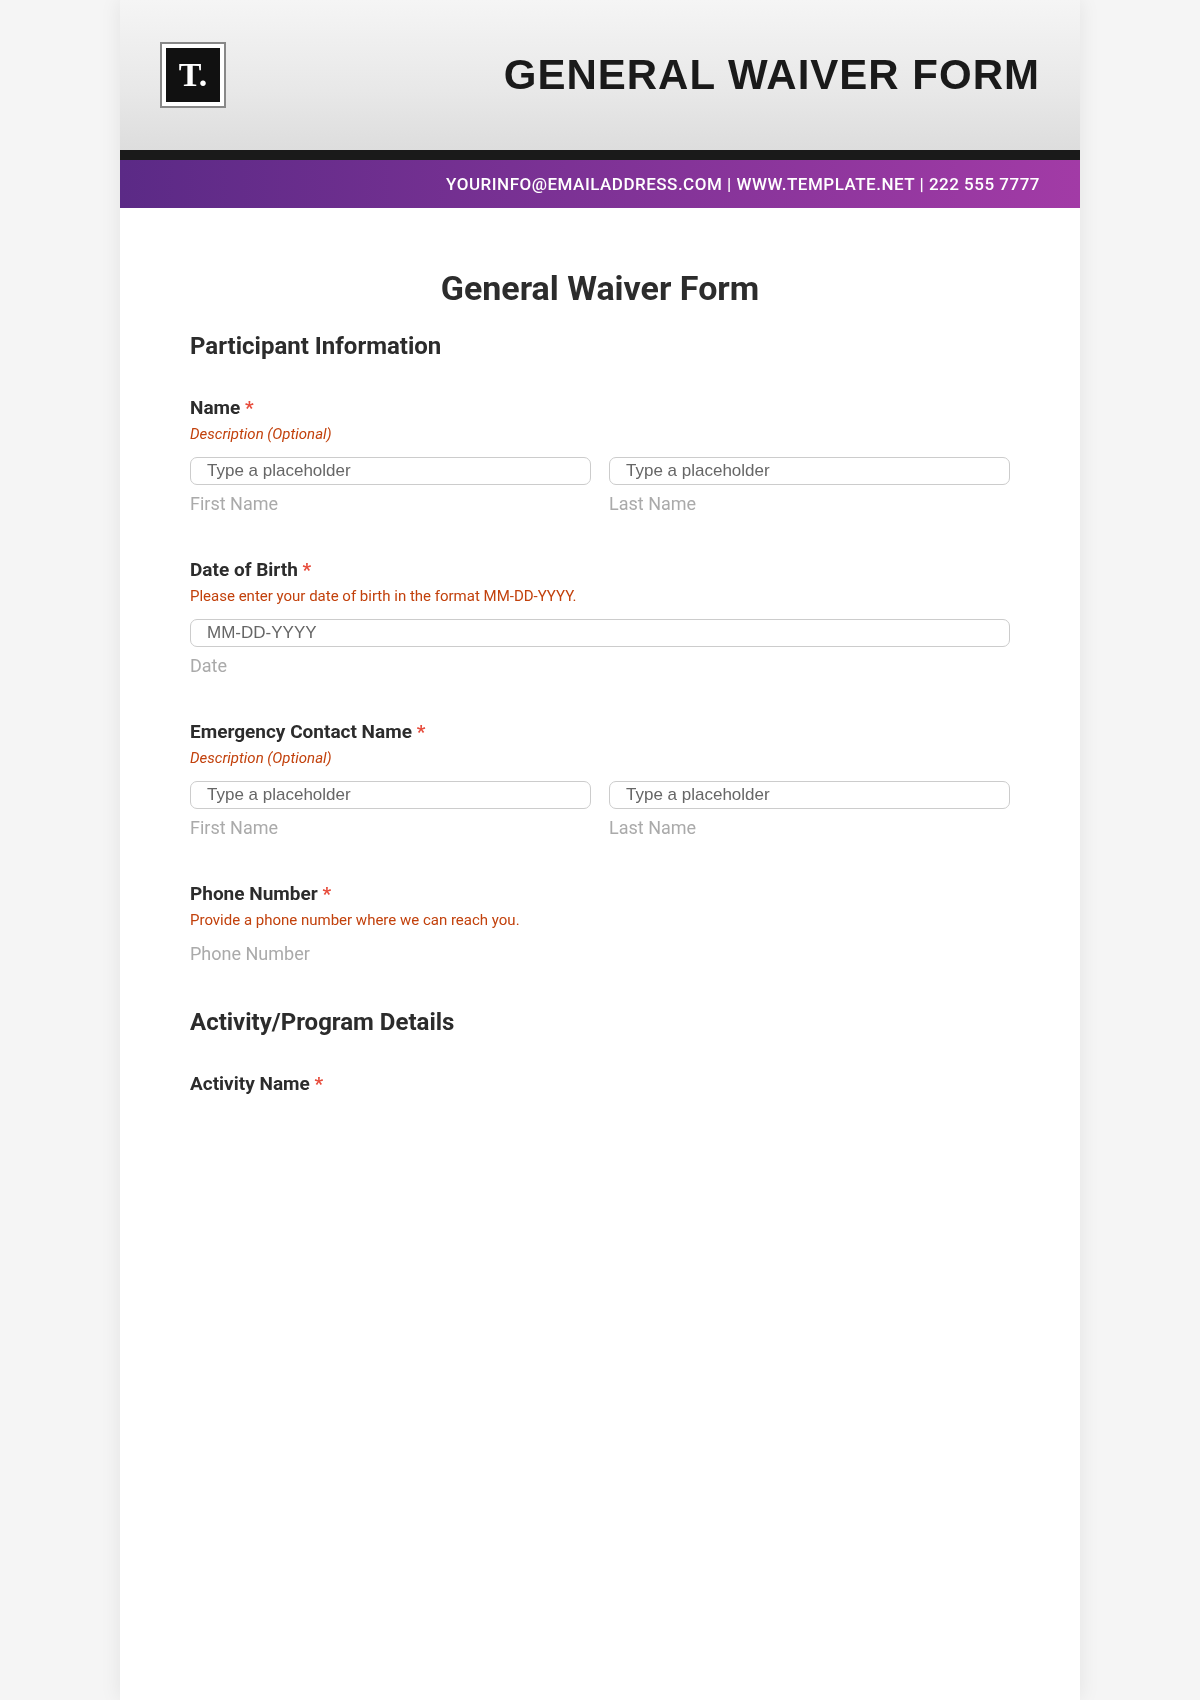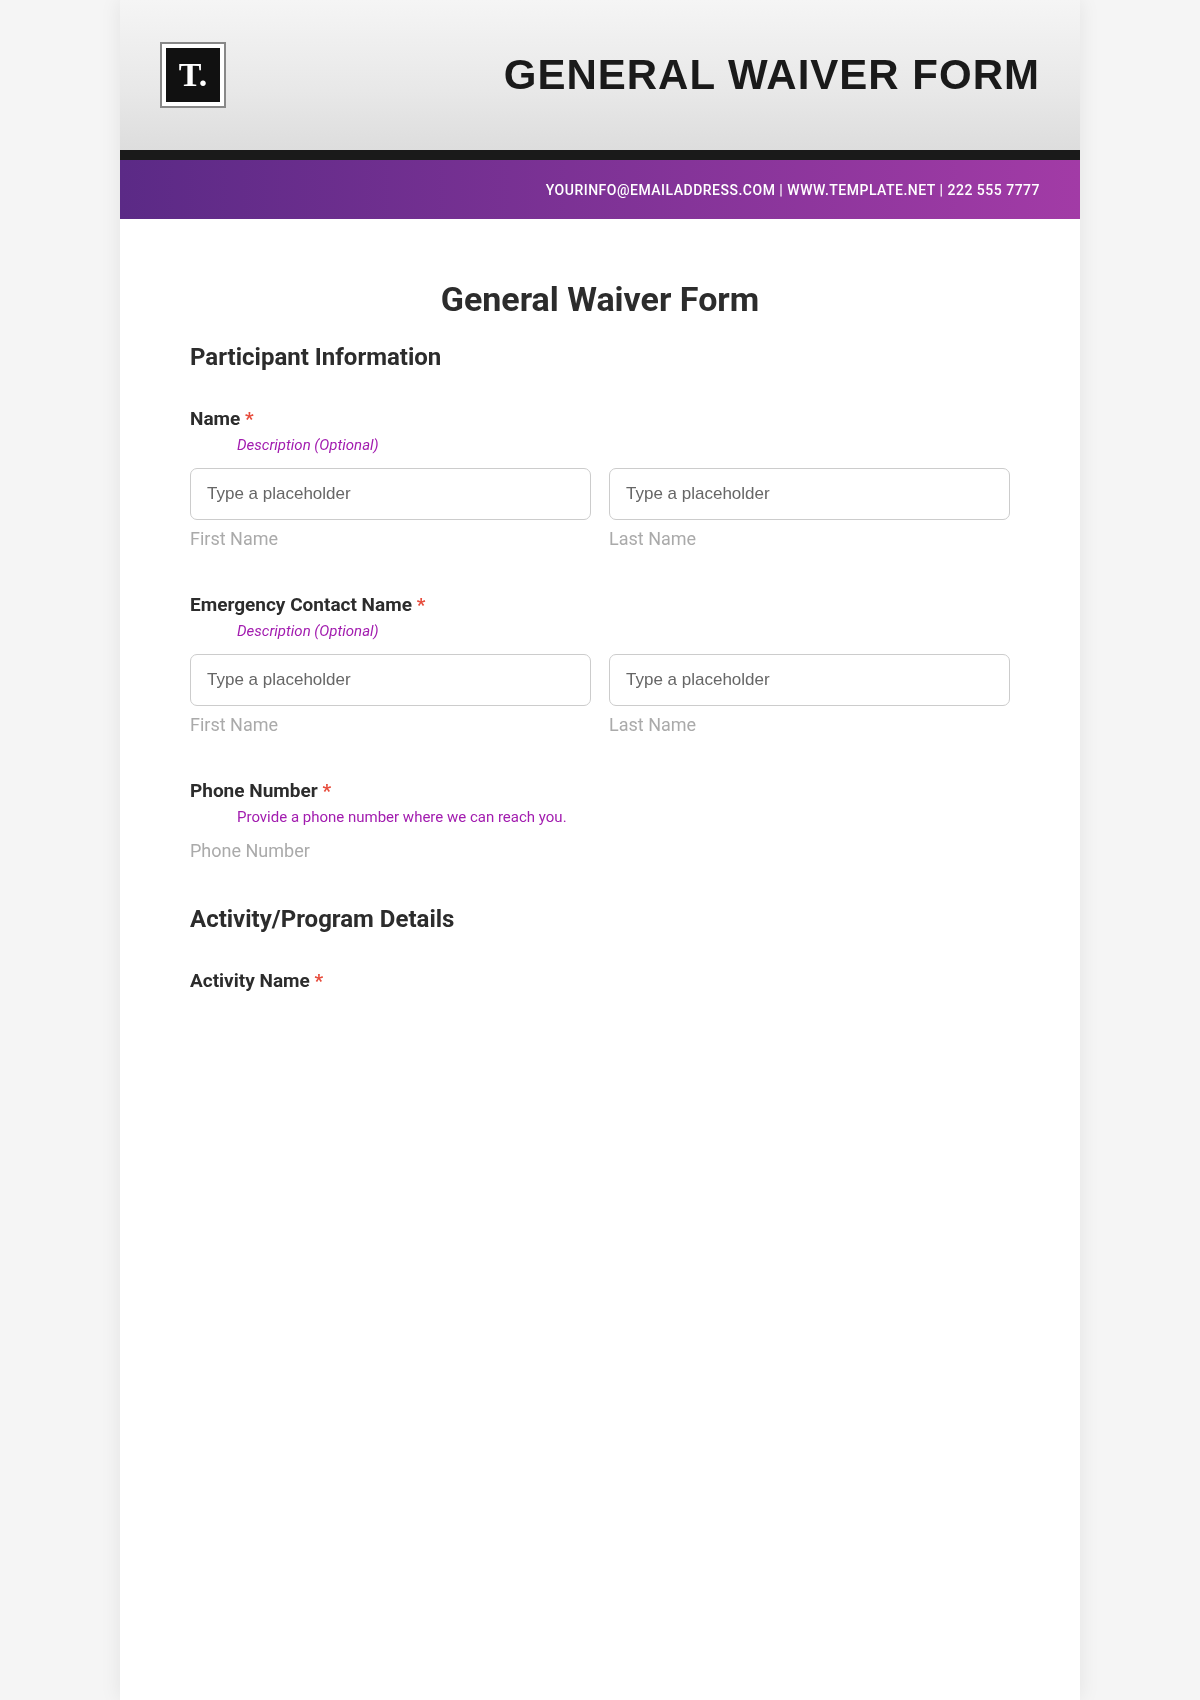--- a/index.html
+++ b/index.html
@@ -54,28 +54,28 @@
     font-weight: 900;
     letter-spacing: 1px;
     color: #1a1a1a;
     text-transform: uppercase;
   }
   .divider-bar {
     height: 10px;
     background: #1a1a1a;
   }
   .contact-bar {
-    height: 59px;
+    height: 48px;
     background: linear-gradient(to right, #5b2a86, #a23ba6);
     display: flex;
     align-items: center;
     justify-content: flex-end;
     padding: 0 40px;
     color: #fff;
-    font-size: 14px;
+    font-size: 17px;
     letter-spacing: 0.5px;
     font-weight: 500;
   }
   .form-area {
     padding: 60px 70px 0 70px;
   }
   .form-title {
     text-align: center;
     font-size: 34px;
     font-weight: 700;
@@ -102,33 +102,32 @@
   .field-label {
     font-size: 19px;
     font-weight: 700;
     color: #2c2c2c;
     margin-bottom: 6px;
     display: block;
   }
   .req { color: #e74c3c; }
   .field-desc {
     font-size: 15px;
-    color: #a21caf;
+    color: #c2410c;
     margin-bottom: 14px;
-    margin-left: 47px;
   }
   .field-desc.italic { font-style: italic; }
   .row {
     display: flex;
     gap: 18px;
   }
   .col { flex: 1; }
   .text-input {
     width: 100%;
-    height: 52px;
+    height: 28px;
     border: 1px solid #ccc;
     border-radius: 7px;
     padding: 0 16px;
     font-size: 17px;
     color: #333;
     background: #fff;
   }
   .text-input::placeholder { color: #666; }
   .sub-label {
     font-size: 18px;
@@ -171,20 +170,29 @@
           <input type="text" class="text-input" placeholder="Type a placeholder" style="">
           <div class="sub-label">First Name</div>
         </div>
         <div class="col">
           <input type="text" class="text-input" placeholder="Type a placeholder" style="">
           <div class="sub-label">Last Name</div>
         </div>
       </div>
     </div>
 
+    <div class="field-group">
+      <div class="field-label">
+        <span>Date of Birth</span>
+        <span class="req">*</span>
+      </div>
+      <div class="field-desc">Please enter your date of birth in the format MM-DD-YYYY.</div>
+      <input type="text" class="text-input" placeholder="MM-DD-YYYY" style="">
+      <div class="sub-label">Date</div>
+    </div>
 
     <div class="field-group">
       <div class="field-label">
         <span>Emergency Contact Name</span>
         <span class="req">*</span>
       </div>
       <div class="field-desc italic">Description (Optional)</div>
       <div class="row">
         <div class="col">
           <input type="text" class="text-input" placeholder="Type a placeholder" style="">

